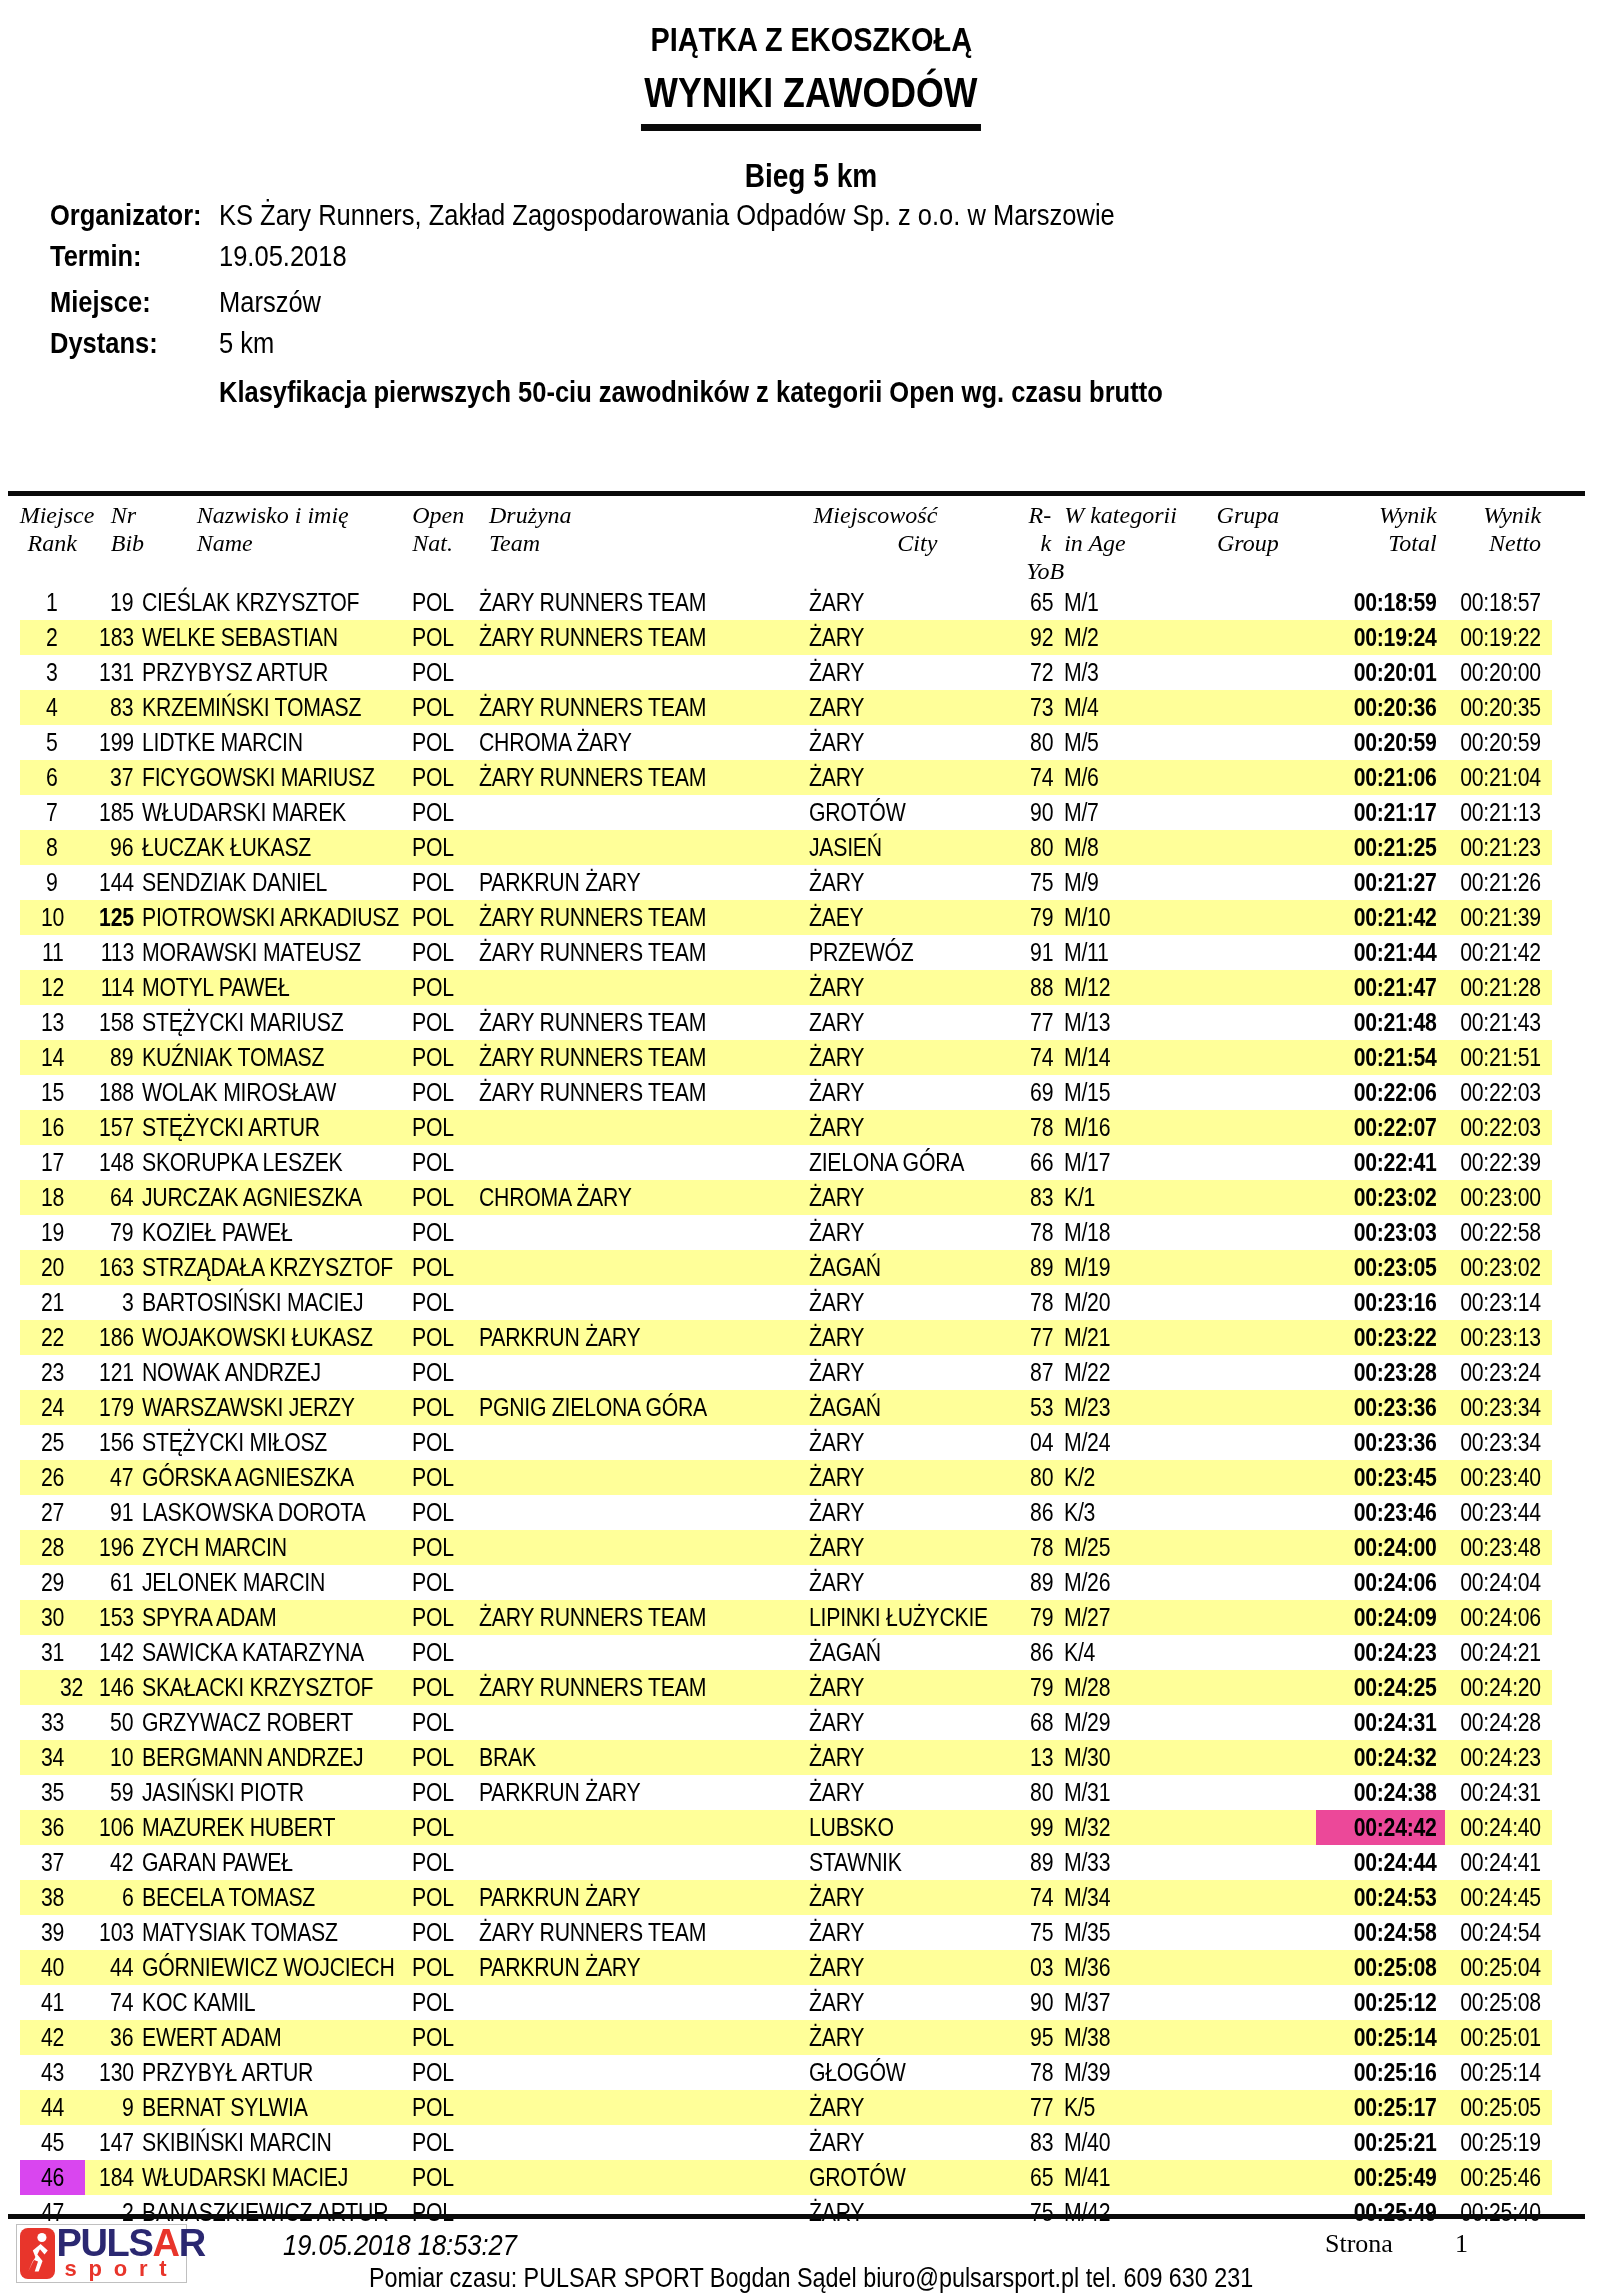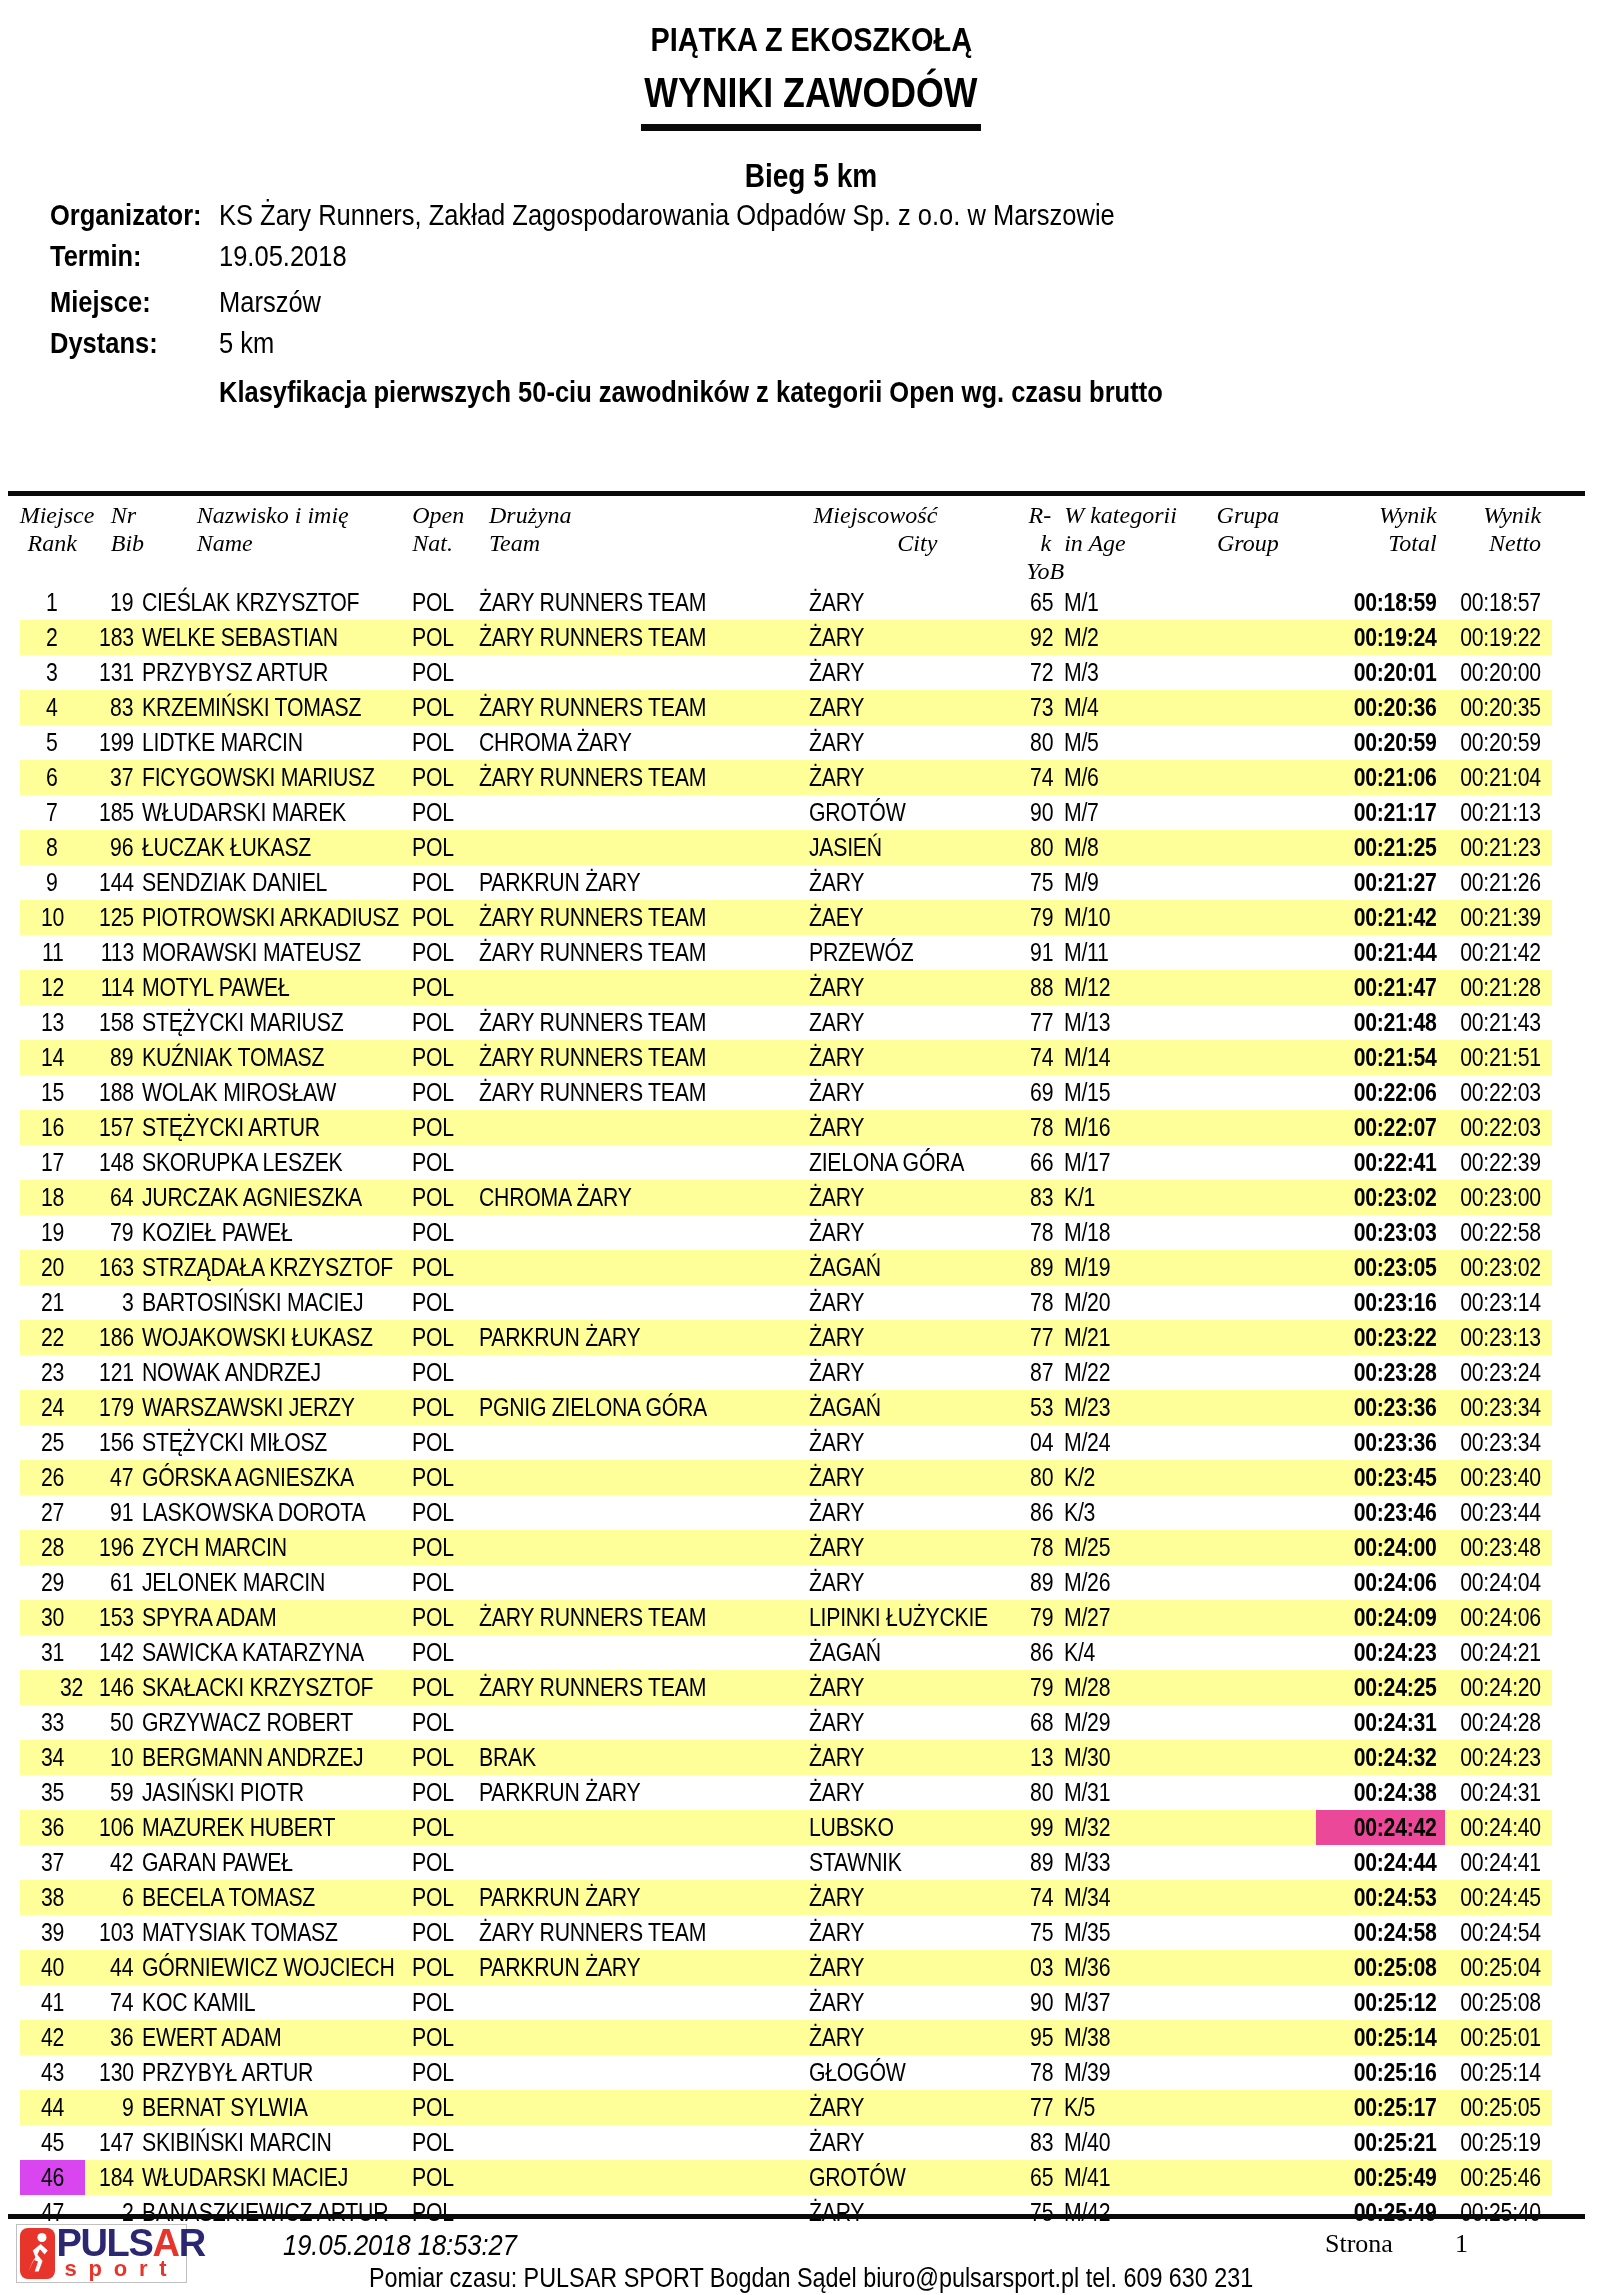--- a/index.html
+++ b/index.html
@@ -278,21 +278,21 @@
             <td class="c-city"><span class="cnd ox-l">ŻARY</span></td>
             <td class="c-yob"><span class="cnd ox-r">75</span></td>
             <td class="c-age"><span class="cnd ox-l">M/9</span></td>
             <td class="c-group"></td>
             <td class="c-total"><span class="cnd ox-r">00:21:27</span></td>
             <td class="c-netto"><span class="cnd ox-r">00:21:26</span></td>
             <td class="c-spacer"></td>
           </tr>
           <tr>
             <td class="c-rank" style="background: rgb(255, 255, 153);"><span class="cnd">10</span></td>
-            <td class="c-bib" style="background: rgb(255, 255, 153);"><span class="cnd ox-r">125</span></td>
+            <td class="c-bib" style="background: rgb(255, 255, 153); font-weight: bold;"><span class="cnd ox-r">125</span></td>
             <td class="c-name" style="background: rgb(255, 255, 153);"><span class="cnd ox-l">PIOTROWSKI ARKADIUSZ</span></td>
             <td class="c-nat" style="background: rgb(255, 255, 153);"><span class="cnd ox-l">POL</span></td>
             <td class="c-team" style="background: rgb(255, 255, 153);"><span class="cnd ox-l">ŻARY RUNNERS TEAM</span></td>
             <td class="c-city" style="background: rgb(255, 255, 153);"><span class="cnd ox-l">ŻAEY</span></td>
             <td class="c-yob" style="background: rgb(255, 255, 153);"><span class="cnd ox-r">79</span></td>
             <td class="c-age" style="background: rgb(255, 255, 153);"><span class="cnd ox-l">M/10</span></td>
             <td class="c-group" style="background: rgb(255, 255, 153);"></td>
             <td class="c-total" style="background: rgb(255, 255, 153);"><span class="cnd ox-r">00:21:42</span></td>
             <td class="c-netto" style="background: rgb(255, 255, 153);"><span class="cnd ox-r">00:21:39</span></td>
             <td class="c-spacer"></td>

